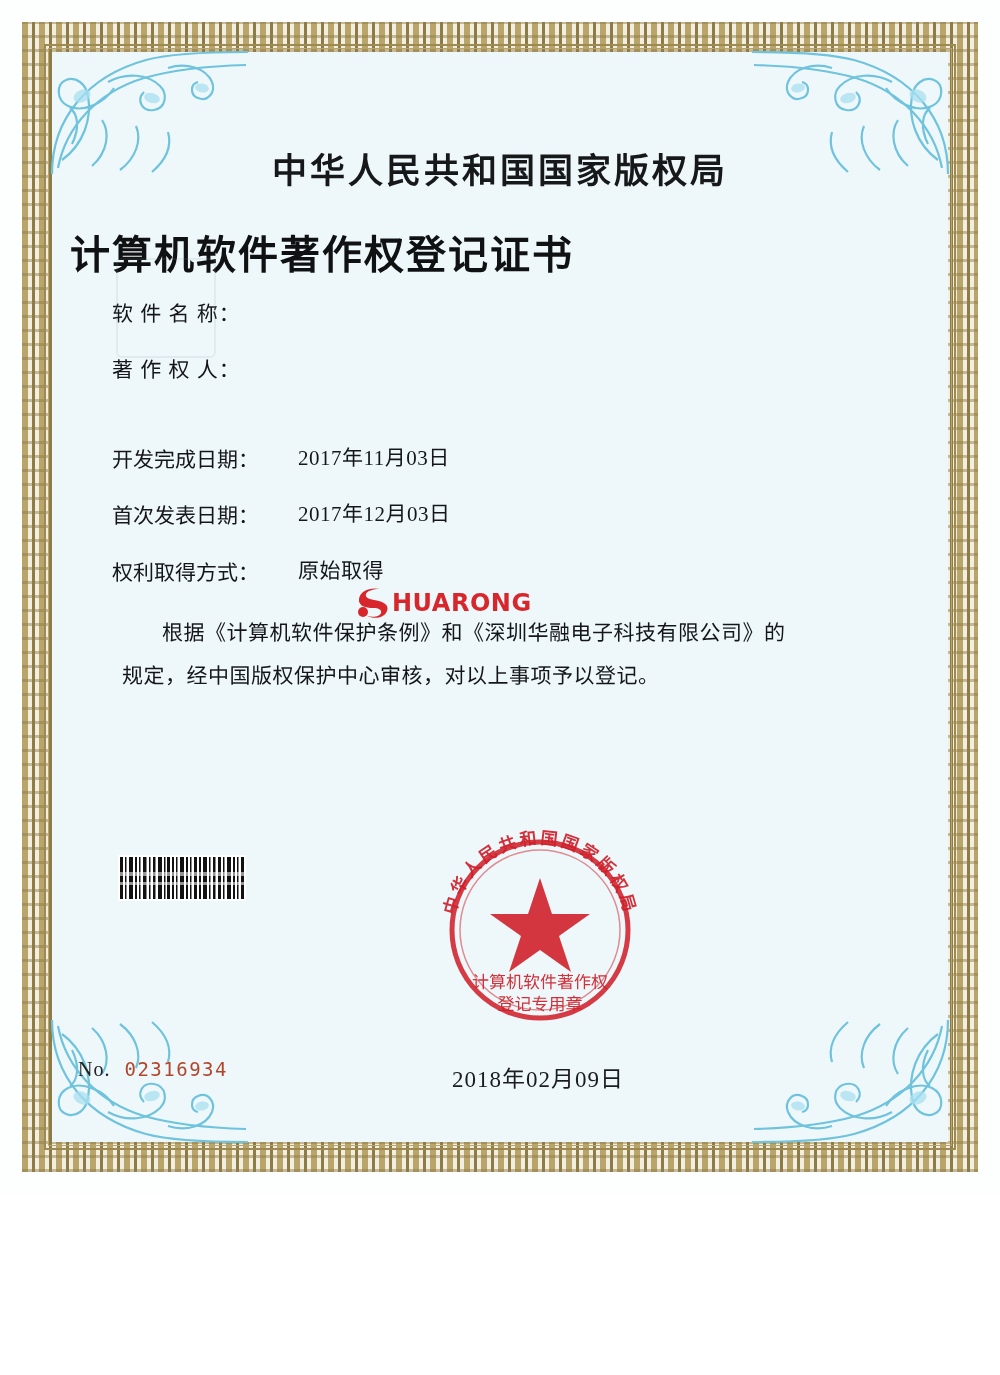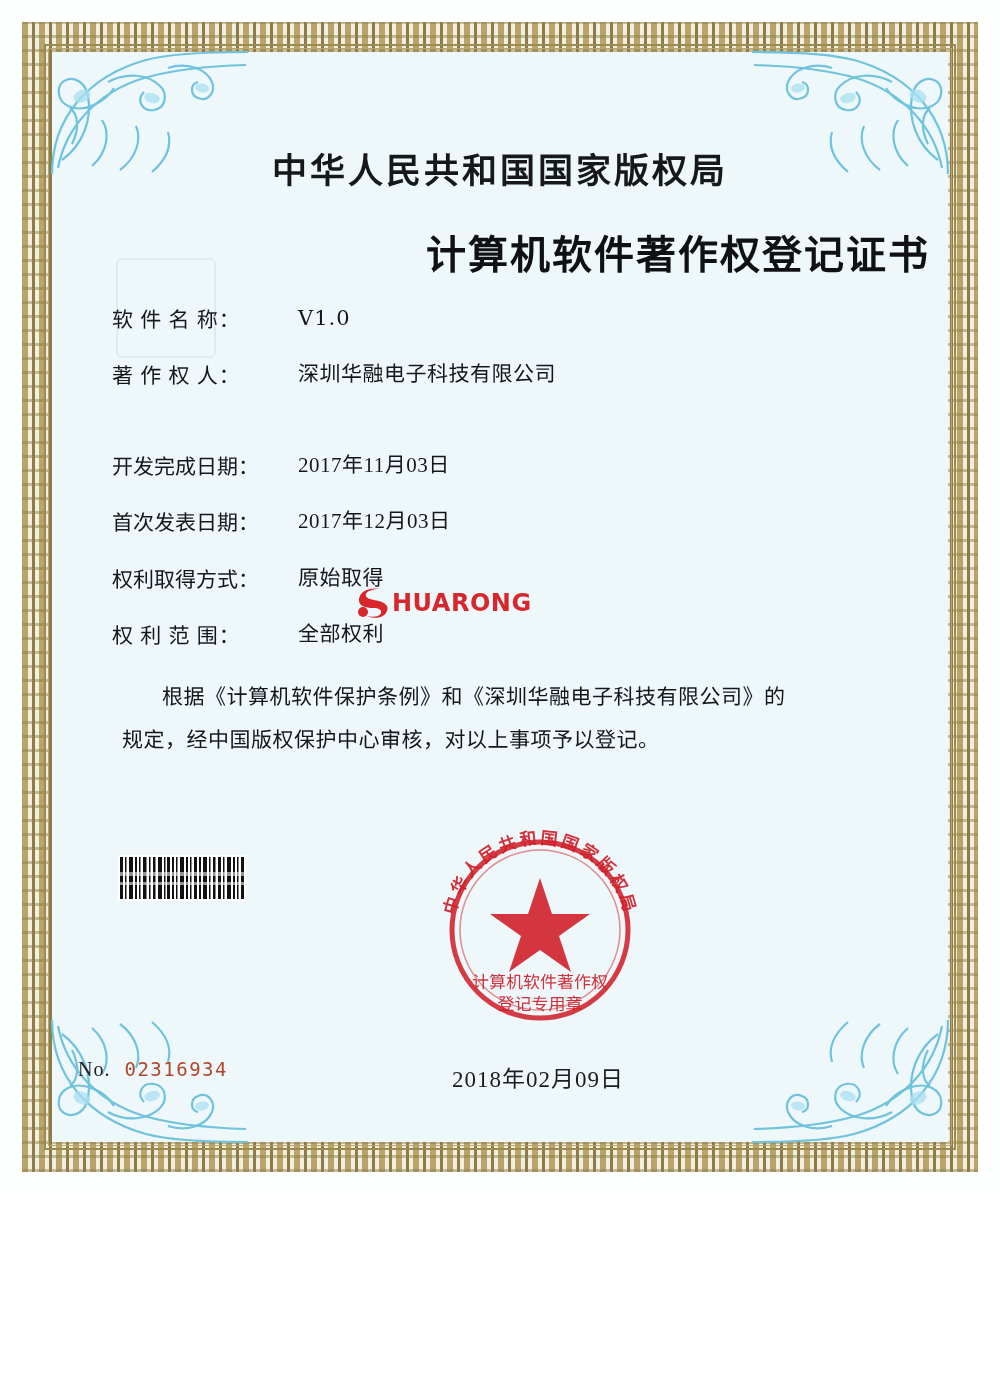--- a/index.html
+++ b/index.html
@@ -110,41 +110,41 @@
   .org-title {
     text-align: center;
     font-size: 35px;
     letter-spacing: 3px;
     font-weight: bold;
     color: #17181a;
     margin-top: 72px;
     font-family: "DejaVu Serif", serif;
   }
   .cert-title {
-    text-align: right;
+    text-align: left;
     font-size: 40px;
     letter-spacing: 2px;
     font-weight: bold;
     color: #101113;
     margin-top: 30px;
     font-family: "DejaVu Serif", serif;
   }
   .cert-no-line {
     margin-top: 22px;
     text-align: right;
     padding-right: 86px;
     font-size: 15px;
     color: #222;
     letter-spacing: 1px;
   }
   .cert-no-line .lbl { letter-spacing: 2px; }
   .cert-no-line .val { margin-left: 14px; letter-spacing: 0px; }
 
   .fields {
-    margin-top: 22px;
+    margin-top: 16px;
     padding-left: 42px;
   }
   .field-row {
     display: flex;
     align-items: flex-start;
     margin-bottom: 26px;
     font-size: 21px;
     color: #15161a;
   }
   .field-label {
@@ -351,50 +351,44 @@
 
     <div class="org-title">中华人民共和国国家版权局</div>
     <div class="cert-title">计算机软件著作权登记证书</div>
 
 
     <div class="fields">
 
       <div class="field-row">
         <div class="field-label">软 件 名 称：</div>
         <div class="field-value">
-          <span class="sub">V1.0</span>
         </div>
       </div>
 
       <div class="field-row">
         <div class="field-label">著 作 权 人：</div>
-        <div class="field-value">深圳华融电子科技有限公司</div>
       </div>
 
       <div class="gap-a"></div>
 
       <div class="field-row">
         <div class="field-label wide">开发完成日期：</div>
         <div class="field-value">2017年11月03日</div>
       </div>
 
       <div class="field-row">
         <div class="field-label wide">首次发表日期：</div>
         <div class="field-value">2017年12月03日</div>
       </div>
 
       <div class="field-row">
         <div class="field-label wide">权利取得方式：</div>
         <div class="field-value">原始取得</div>
       </div>
 
-      <div class="field-row">
-        <div class="field-label">权 利 范 围：</div>
-        <div class="field-value">全部权利</div>
-      </div>
 
     </div>
 
     <div class="statement">
       <span class="indent">根据《计算机软件保护条例》和《深圳华融电子科技有限公司》的</span>
       <span>规定，经中国版权保护中心审核，对以上事项予以登记。</span>
     </div>
   </div>
 
   <div class="brand">

